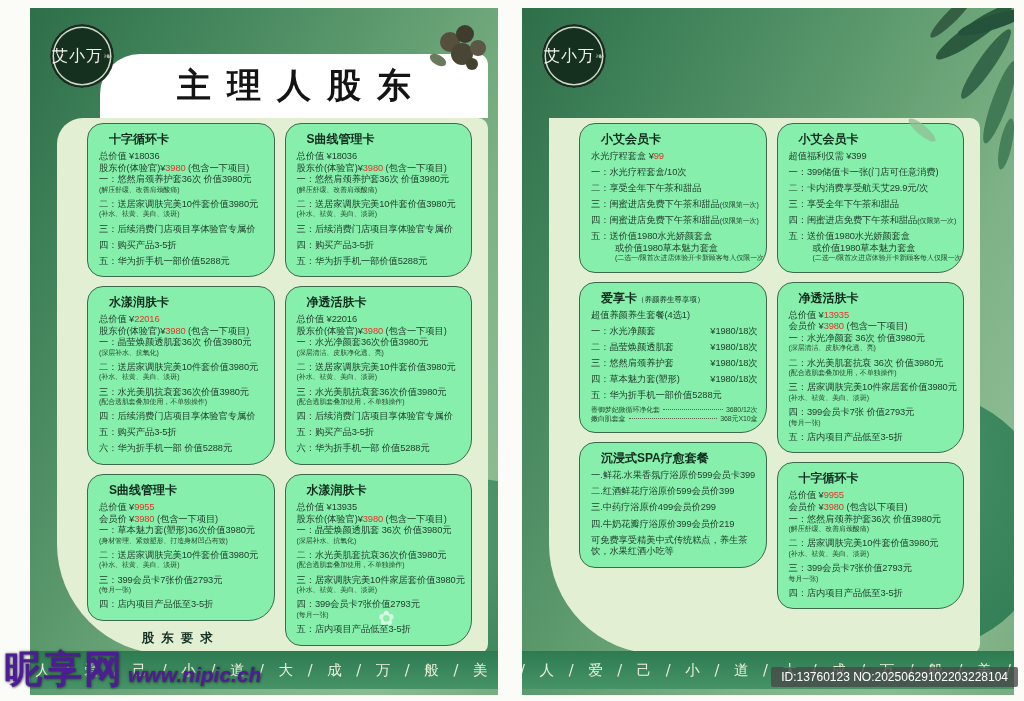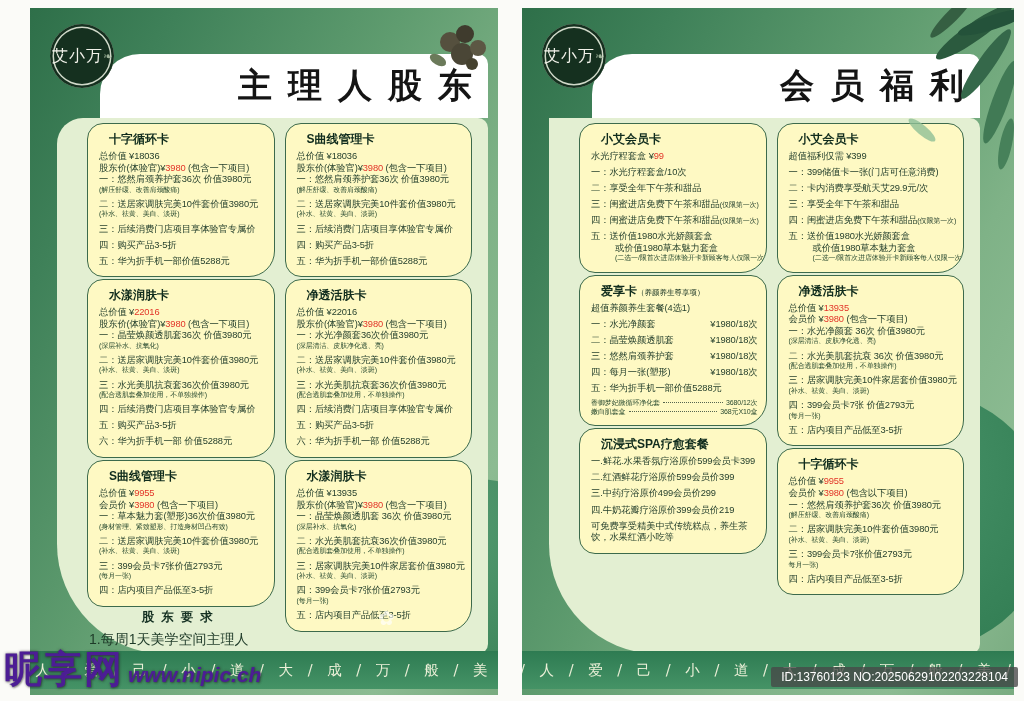--- a/index.html
+++ b/index.html
@@ -10,33 +10,33 @@
   .poster{position:absolute;top:8px;height:687px;overflow:hidden;}
   .poster.p1{left:30px;width:468px;}
   .poster.p2{left:522px;width:492px;}
   .bg{position:absolute;inset:0;z-index:0;
       background:linear-gradient(118deg,#2e6f49 0%,#3f8159 18%,#5f9c6f 45%,#7fb287 68%,#8cbb92 85%,#79ab80 100%);}
   .blob{position:absolute;border-radius:50%;z-index:1;
         background:radial-gradient(circle at 32% 30%,#4a956b,#2f7a50);}
   .p1 .blob{right:-70px;bottom:36px;width:180px;height:180px;opacity:.85;}
   .p2 .blob{right:-36px;bottom:44px;width:260px;height:260px;}
   .tab{position:absolute;left:70px;top:46px;height:64px;background:#ffffff;z-index:2;
-       border-radius:40px 10px 0 0;display:flex;align-items:center;justify-content:flex-end;}
+       border-radius:40px 10px 0 0;display:flex;align-items:center;justify-content:center;}
   .p1 .tab{right:10px;}
   .p2 .tab{right:34px;}
   .ptitle{font-family:"DejaVu Serif","Liberation Serif",serif;font-size:34px;font-weight:600;
           color:#141414;letter-spacing:16px;padding-left:16px;white-space:nowrap;}
   .panel{position:absolute;left:27px;top:110px;bottom:41px;background:#e3efd2;z-index:2;
          border-radius:0 10px 10px 110px;}
   .p1 .panel{right:10px;border-radius:26px 10px 10px 110px;}
   .p2 .panel{right:34px;}
   .cols{position:absolute;inset:0;display:flex;gap:10px;padding:5px 16px 0 30px;}
   .col{flex:1;min-width:0;}
-  .card{background:#fef9c3;border:1px solid #3c6a4c;border-radius:16px 16px 26px 16px;
-        padding:7px 8px 9px 11px;margin-bottom:2px;overflow:hidden;}
+  .card{background:#86efac;border:1px solid #3c6a4c;border-radius:16px 16px 26px 16px;
+        padding:7px 8px 9px 11px;margin-bottom:9px;overflow:hidden;}
   .card-t{font-size:12px;font-weight:bold;color:#102c1d;padding-left:10px;margin-bottom:3px;white-space:nowrap;}
   .card-t .s{font-size:7.5px;font-weight:normal;}
   .ln{font-size:9.3px;line-height:1.24;color:#1e3a28;white-space:nowrap;letter-spacing:-0.1px;}
   .ln .r{color:#e23428;}
   .ln .s{font-size:7px;}
   .ln.sm{font-size:7px;line-height:1.25;color:#27492f;}
   .ln.g{margin-top:4.5px;}
   .ln.ind{padding-left:24px;}
   .ln.f{display:flex;align-items:center;}
   .fill{flex:1;}
@@ -182,23 +182,20 @@
     <div class="logo">
       <span class="logo-text">艾小万</span>
       <span class="logo-leaf">❧</span>
     </div>
     <div class="banner">艾 / 人 / 爱 / 己 / 小 / 道 / 大 / 成 / 万 / 般 / 美 / 好</div>
   </div>
 
   <div class="poster p2">
     <div class="bg"></div>
     <div class="blob"></div>
-    <div class="tab">
-      <div class="ptitle">会员福利</div>
-    </div>
     <div class="panel">
       <div class="cols">
         <div class="col">
             <div class="card">
               <div class="card-t">小艾会员卡</div>
               <div class="ln "><span>水光疗程套盒 ¥</span><span class="r">99</span></div>
               <div class="ln g"><span>一：水光疗程套盒/10次</span></div>
               <div class="ln g"><span>二：享受全年下午茶和甜品</span></div>
               <div class="ln g"><span>三：闺蜜进店免费下午茶和甜品</span><span class="s">(仅限第一次)</span></div>
               <div class="ln g"><span>四：闺蜜进店免费下午茶和甜品</span><span class="s">(仅限第一次)</span></div>
@@ -218,21 +215,21 @@
                 <span>二：晶莹焕颜透肌套</span>
                 <span class="fill"></span>
                 <span>¥1980/18次</span>
               </div>
               <div class="ln g f">
                 <span>三：悠然肩颈养护套</span>
                 <span class="fill"></span>
                 <span>¥1980/18次</span>
               </div>
               <div class="ln g f">
-                <span>四：每月一张(塑形)</span>
+                <span>四：草本魅力套(塑形)</span>
                 <span class="fill"></span>
                 <span>¥1980/18次</span>
               </div>
               <div class="ln g"><span>五：华为折手机一部价值5288元</span></div>
               <div class="ln g sm ld f">
                 <span>香御梦妃微循环净化套</span>
                 <span class="fill"></span>
                 <span>3680/12次</span>
               </div>
               <div class="ln sm ld f">

